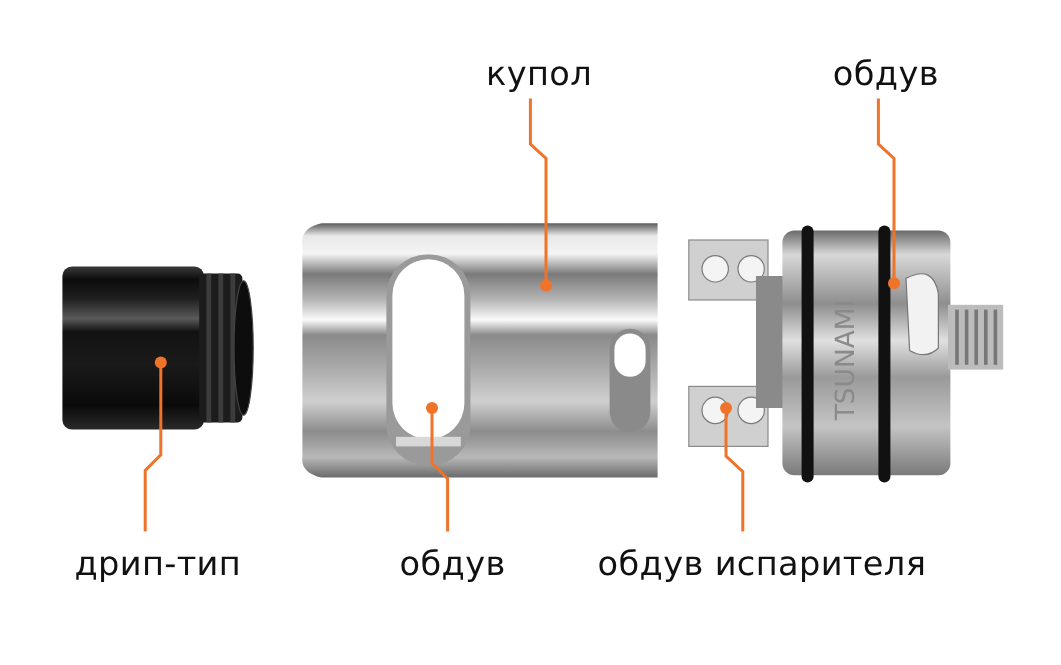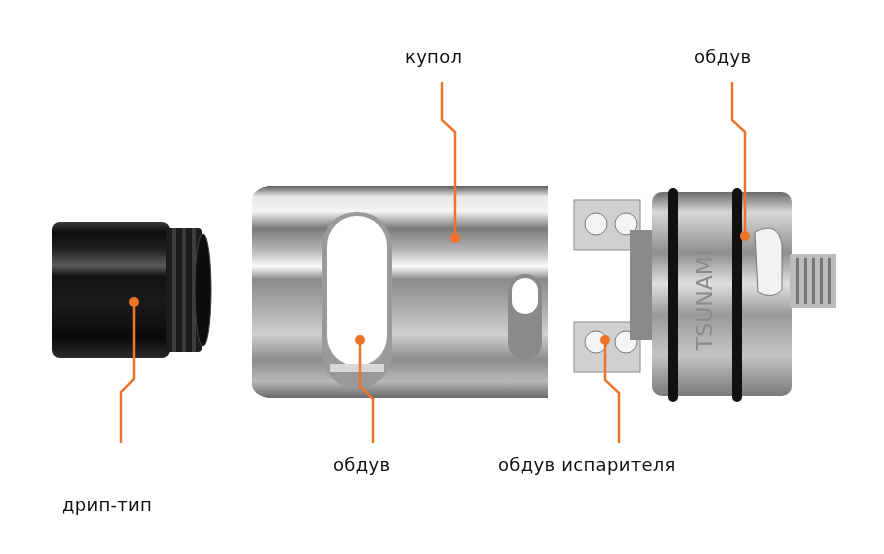--- a/index.html
+++ b/index.html
@@ -1,19 +1,19 @@
 <!DOCTYPE html>
 <html><head>
 <meta charset="utf-8">
 <style>
   html, body { margin: 0; padding: 0; background: #ffffff; }
   body { width: 884px; height: 554px; position: relative; overflow: hidden;
          font-family: "DejaVu Sans", "Liberation Sans", sans-serif; }
   #stage { position: absolute; left: 0; top: 0; width: 884px; height: 554px; }
-  .label { position: absolute; font-size: 18px; color: #111111; white-space: nowrap;
+  .label { position: absolute; font-size: 28px; color: #111111; white-space: nowrap;
            letter-spacing: 0.3px; line-height: 1; }
   svg { position: absolute; left: 0; top: 0; }
 </style>
 </head>
 <body>
 
 <div id="stage">
   <svg width="884" height="554" viewBox="0 0 884 554">
     <defs>
       <linearGradient id="blackGrad" x1="0" y1="0" x2="0" y2="1">
@@ -101,16 +101,16 @@
       <circle cx="455" cy="238" r="5"></circle>
       <circle cx="745" cy="236" r="5"></circle>
       <circle cx="134" cy="302" r="5"></circle>
       <circle cx="360" cy="340" r="5"></circle>
       <circle cx="605" cy="340" r="5"></circle>
     </g>
   </svg>
 
   <div class="label" style="left:405px; top:48px;">купол</div>
   <div class="label" style="left:694px; top:48px;">обдув</div>
-  <div class="label" style="left:62px; top:456px;margin-top:40px;">дрип-тип</div>
+  <div class="label" style="left:62px; top:456px;">дрип-тип</div>
   <div class="label" style="left:333px; top:456px;">обдув</div>
   <div class="label" style="left:498px; top:456px;">обдув испарителя</div>
 </div>
 
 </body></html>

